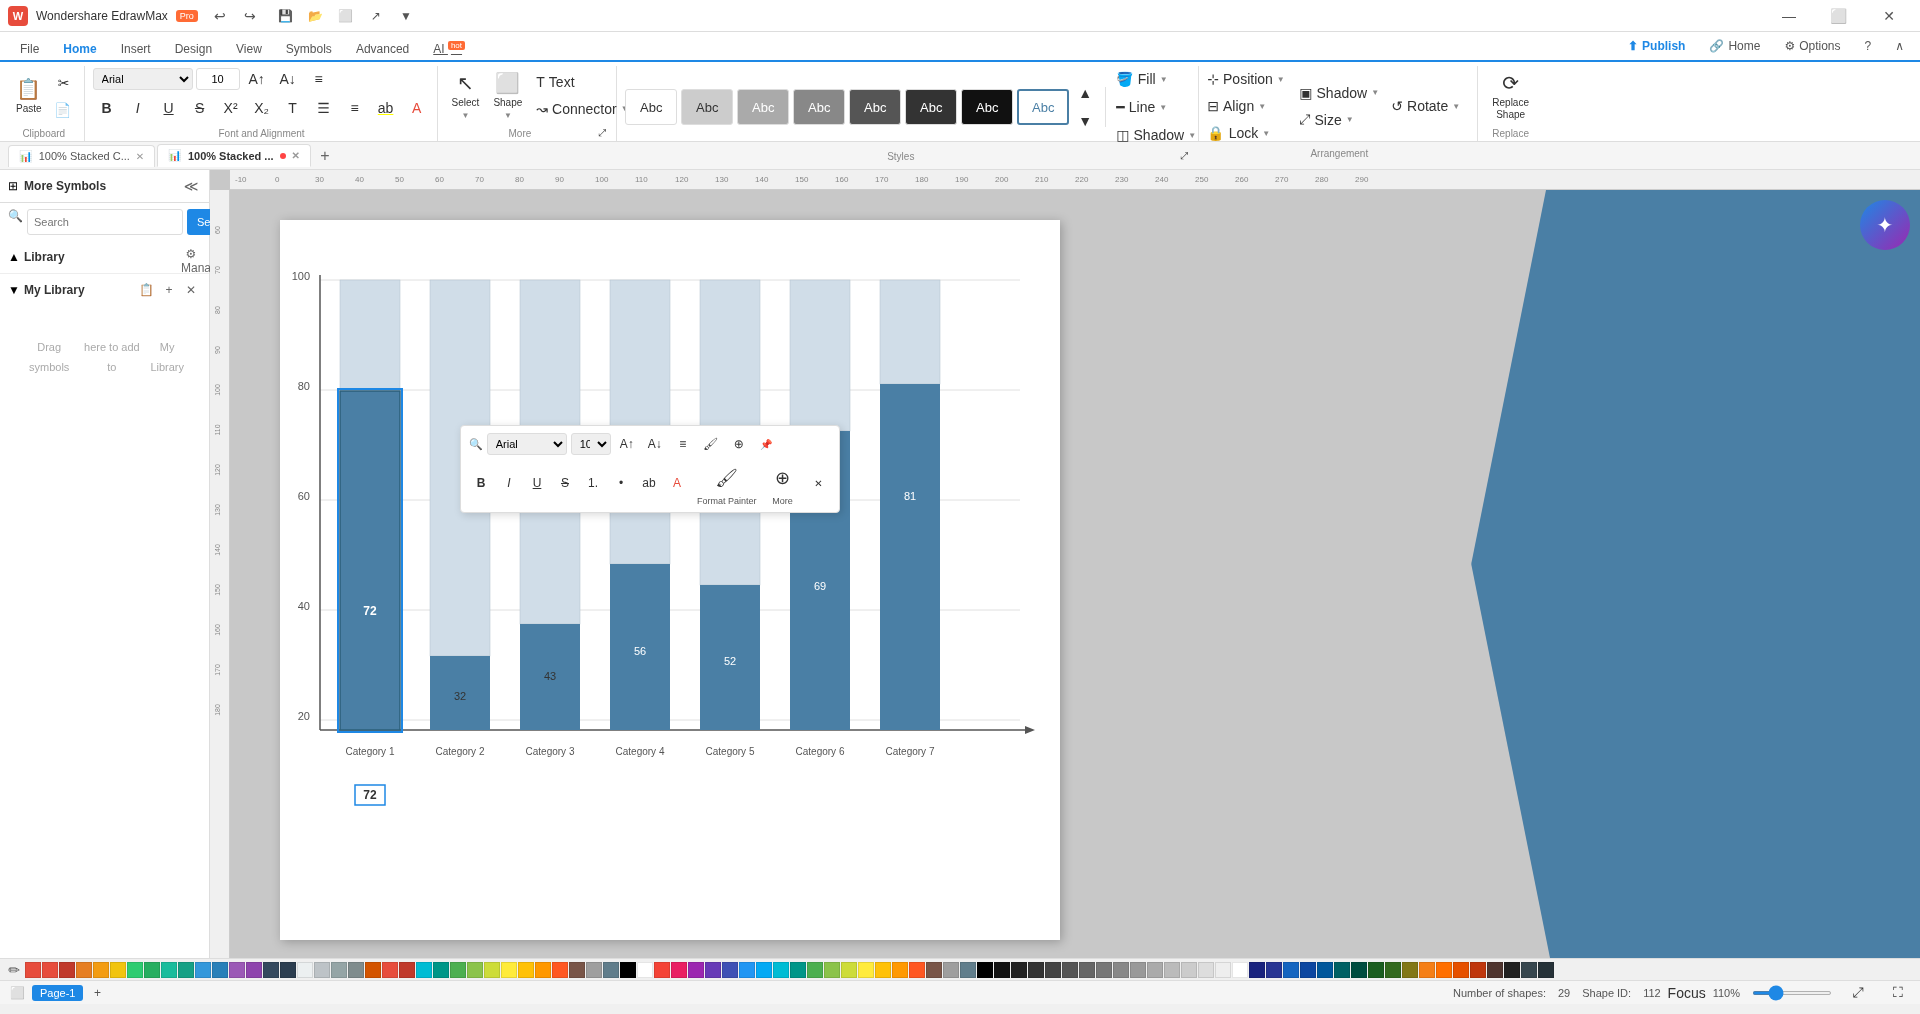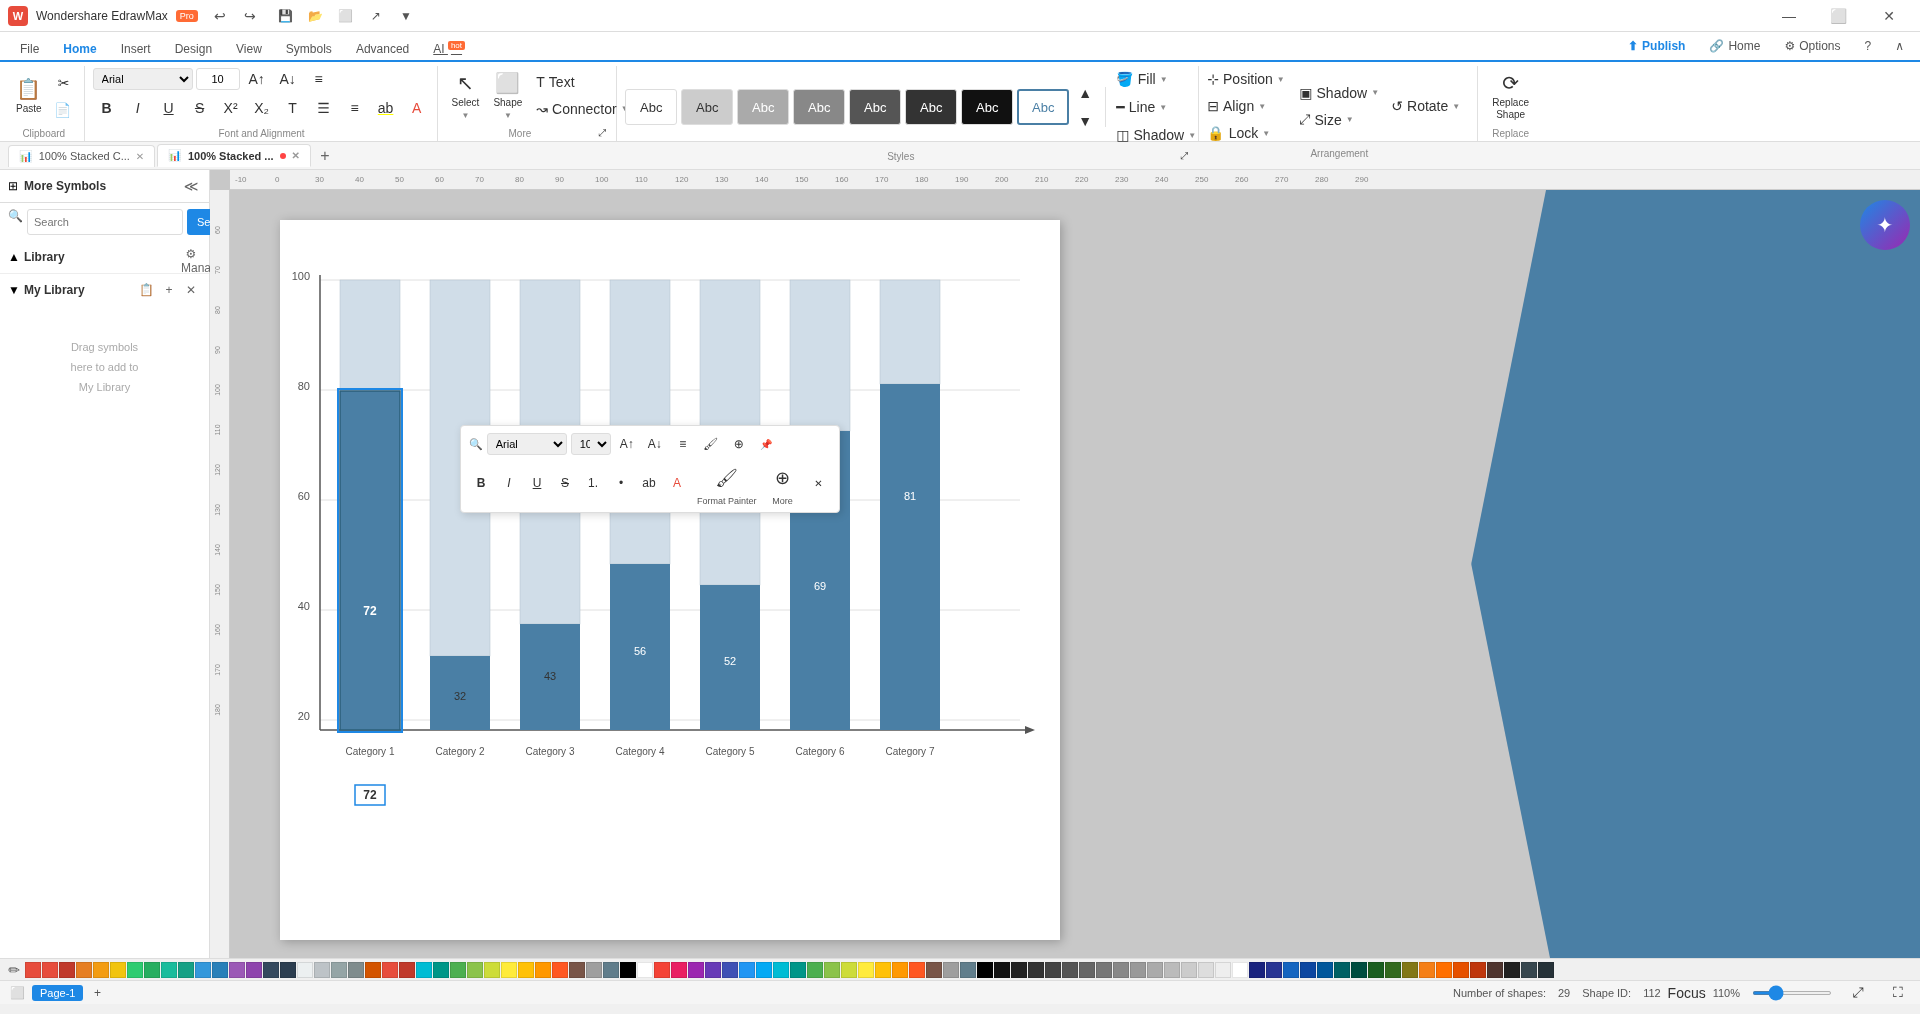--- a/index.html
+++ b/index.html
@@ -130,21 +130,21 @@
     .library-header { display: flex; align-items: center; gap: 4px; cursor: pointer; }
     .library-title { font-size: 12px; color: #333; font-weight: 600; }
     .library-actions { display: flex; gap: 4px; margin-left: auto; }
     .library-action-btn { width: 20px; height: 20px; border: none; background: transparent; cursor: pointer; color: #666; font-size: 12px; }
 
     .my-library { padding: 6px 8px; }
     .my-library-header { display: flex; align-items: center; gap: 4px; margin-bottom: 8px; }
     .my-library-title { font-size: 12px; color: #333; font-weight: 600; flex: 1; }
     .my-library-actions { display: flex; gap: 2px; }
     .my-library-placeholder {
-      display: flex; flex-direction: column; align-items: center; justify-content: center;
+      display: flex; flex-direction: row; align-items: center; justify-content: center;
       padding: 30px 10px; color: #aaa; font-size: 11px; text-align: center; line-height: 1.8;
     }
 
     
     #canvas-area {
       flex: 1; background: #d0d0d0; position: relative; overflow: hidden;
     }
 
     
     .float-toolbar {

